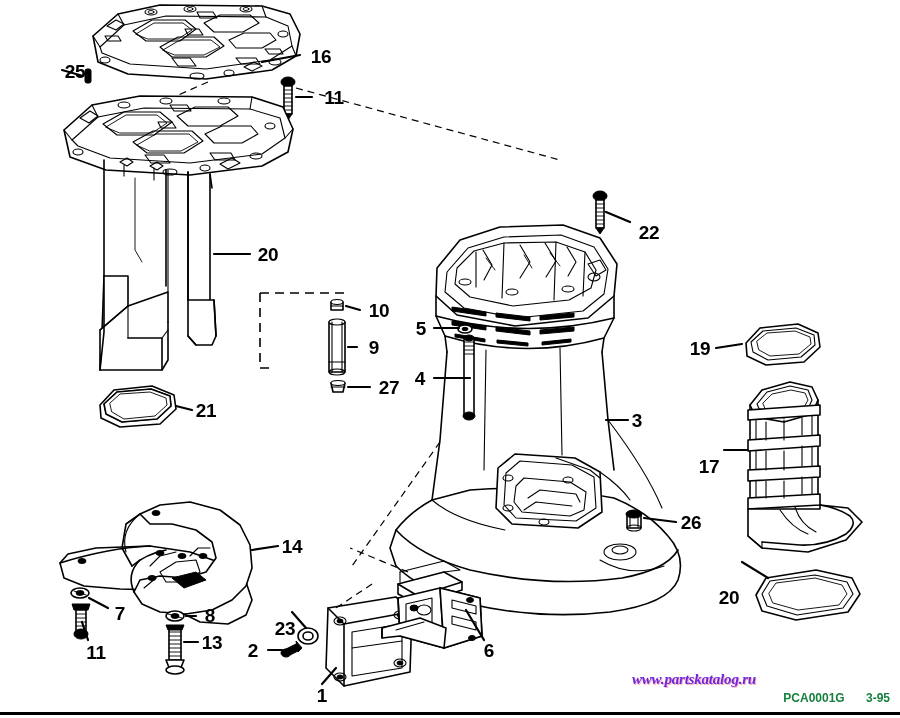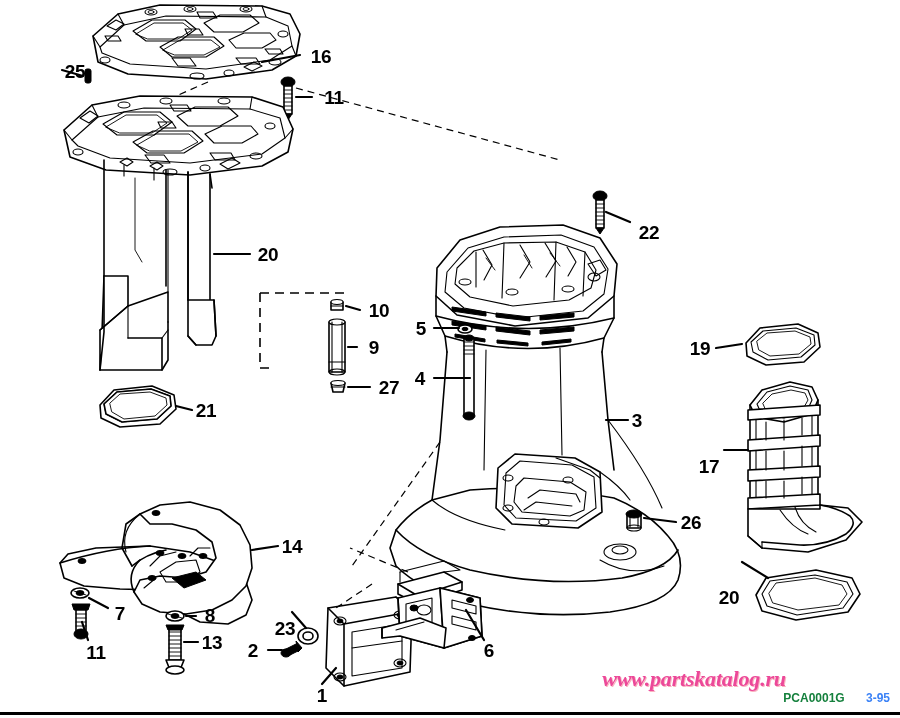--- a/index.html
+++ b/index.html
@@ -36,22 +36,22 @@
     letter-spacing: -0.3px;
   }
   #watermark {
     position: absolute;
     left: 694px;
     top: 679px;
     transform: translate(-50%, -50%);
     font-family: "Liberation Serif", serif;
     font-style: italic;
     font-weight: bold;
-    font-size: 22px;
-    color: #ec4899;
+    font-size: 15px;
+    color: #6d28d9;
     text-shadow: 1px 1px 0 #f9b3bf;
     white-space: nowrap;
     letter-spacing: -0.2px;
   }
   #footer-code {
     position: absolute;
     left: 814px;
     top: 698px;
     transform: translate(-50%, -50%);
     font-family: "Liberation Sans", sans-serif;
@@ -61,21 +61,21 @@
     white-space: nowrap;
   }
   #footer-date {
     position: absolute;
     left: 878px;
     top: 698px;
     transform: translate(-50%, -50%);
     font-family: "Liberation Sans", sans-serif;
     font-weight: bold;
     font-size: 12px;
-    color: #3b82f6;
+    color: #15803d;
     white-space: nowrap;
   }
   #bottom-rule {
     position: absolute;
     left: 0;
     top: 712px;
     width: 900px;
     height: 3px;
     background: #000000;
   }

